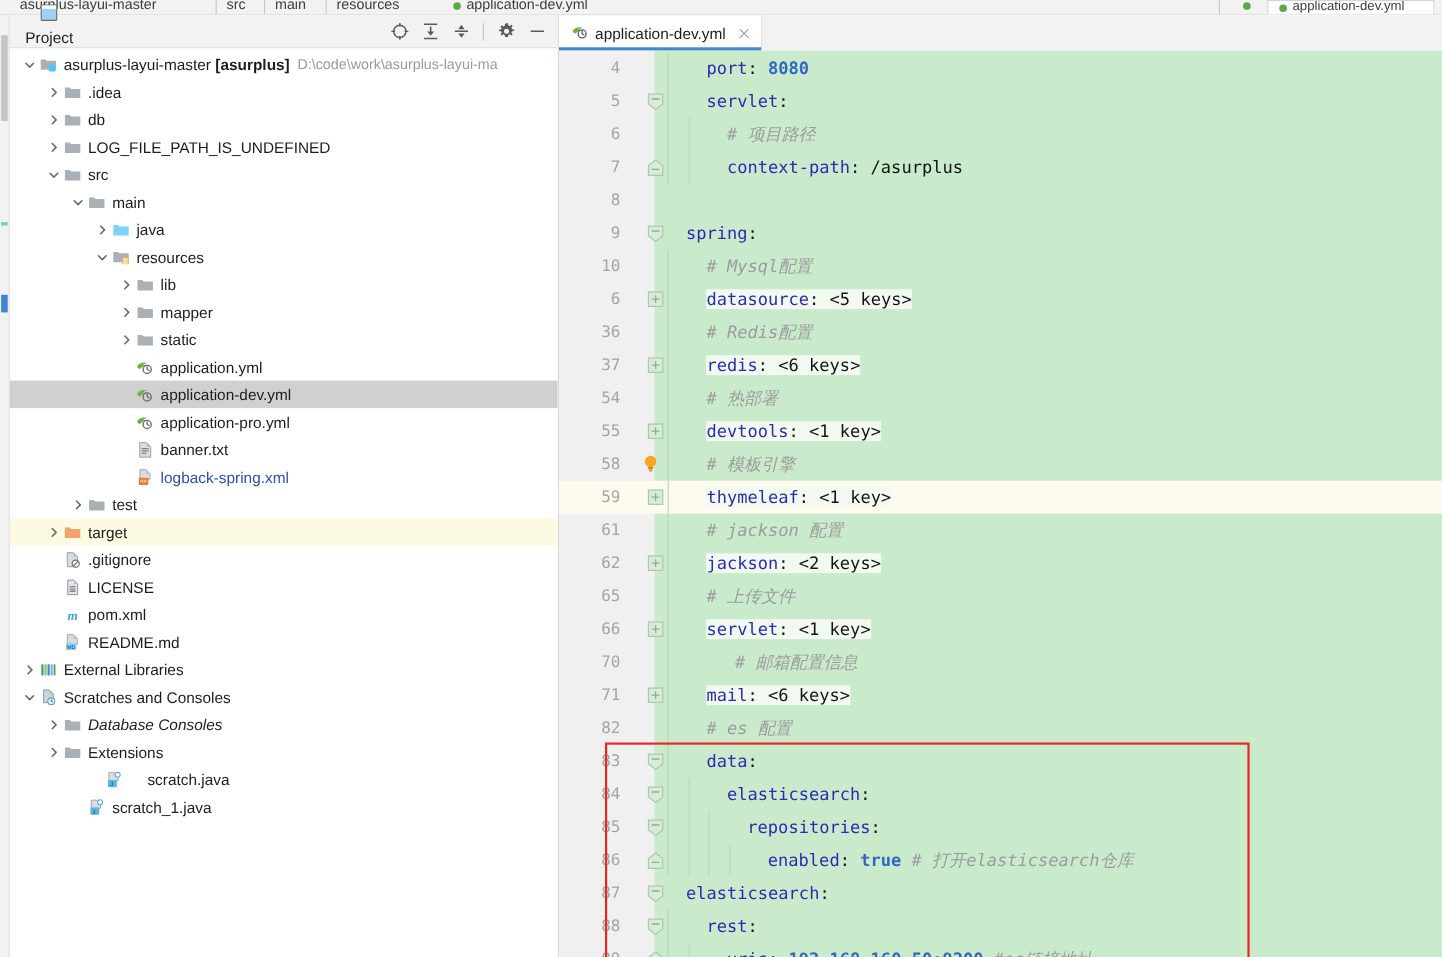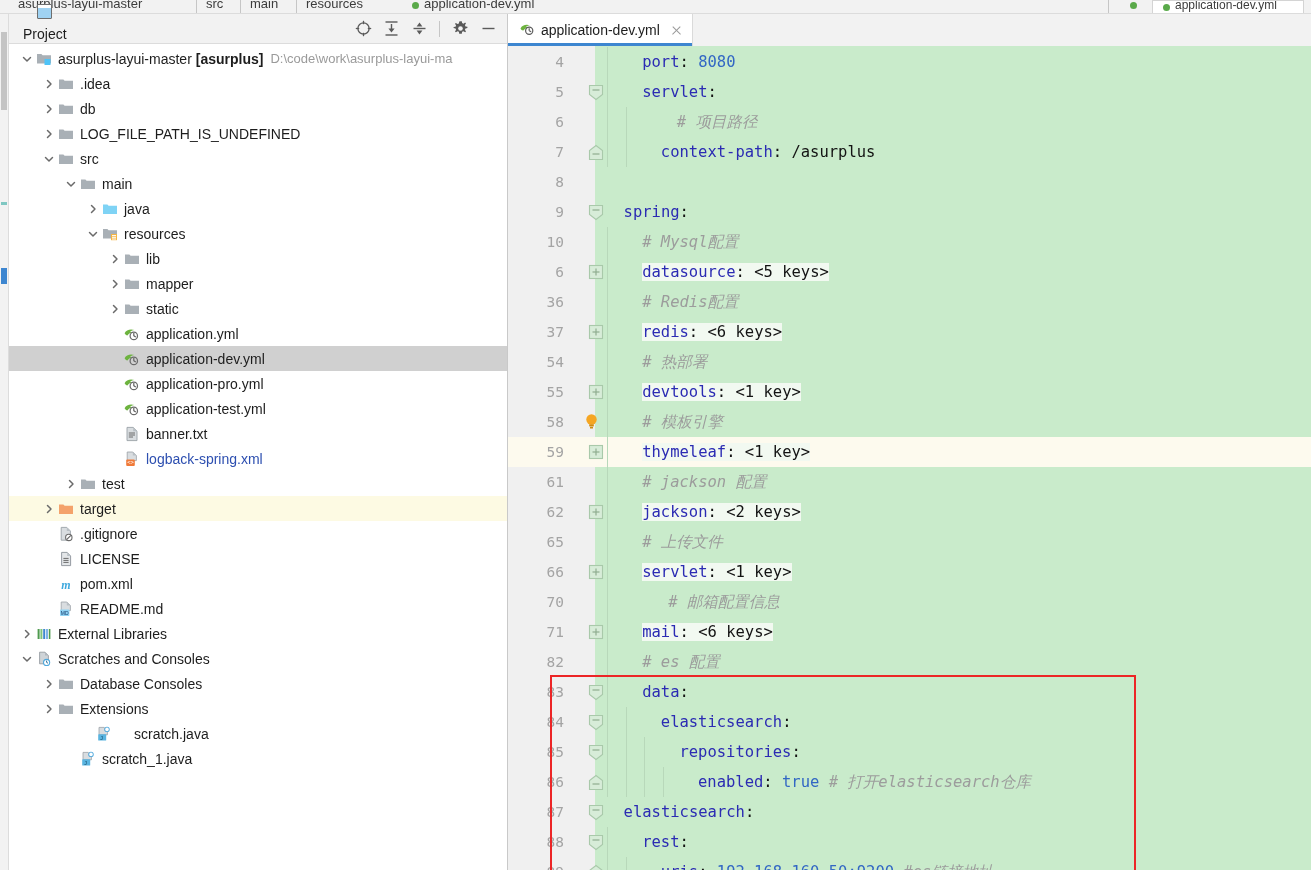--- a/index.html
+++ b/index.html
@@ -124,21 +124,21 @@
   .foldmark svg { display:block; }
   .bulb { position:absolute; left:76px; top:6px; width:15px; height:18px; }
   .indentline { position:absolute; width:1px; background:#b8d8ba; }
   .ctext {
     position:absolute; left:97px; line-height:30px;
     font-family:"DejaVu Sans Mono","Liberation Mono",monospace;
     font-size:15.5px; white-space:pre;
   }
   .tk-key   { color:#2b2bb3; }
   .tk-plain { color:#131313; }
-  .tk-num   { color:#3267c4; }
+  .tk-num   { color:#3267c4;font-weight:bold; }
   .tk-cmt   { color:#9c9c9c; font-style:italic; }
   .fold-chip { background:#f2f9f1; }
   .redbox {
     position:absolute; border:2.5px solid #ec2526; pointer-events:none;
   }
   .scroll-right {
     position:absolute; right:0; top:0; width:11px; height:100%; background:transparent;
   }
 </style>
 </head>
@@ -401,32 +401,20 @@
               <line x1="9.8" y1="9.9" x2="9.8" y2="7.1" stroke="#6a6a6a" stroke-width="1.25"></line>
               <line x1="9.8" y1="9.9" x2="11.9" y2="11" stroke="#6a6a6a" stroke-width="1.25"></line>
             </svg>
           </span>
           <span class="ntext">application-pro.yml</span>
         </div>
         <div class="row" style="padding-left: 98px;">
           <span class="arrow"></span>
           <span class="nicon">
             <svg width="16" height="16" viewBox="0 0 16 16">
-              <path d="M0.6 7.2C2.2 3.9 6.2 2.7 10.4 4c-2.1.2-3.6 1-4.7 2.2 1.3-.4 2.6-.4 3.7.1-2.7.3-4.8 1.5-6 3.2C2.2 9.3 1.2 8.4.6 7.2z" fill="#6db33f"></path>
-              <circle cx="9.8" cy="9.9" r="3.7" fill="none" stroke="#6a6a6a" stroke-width="1.25"></circle>
-              <line x1="9.8" y1="9.9" x2="9.8" y2="7.1" stroke="#6a6a6a" stroke-width="1.25"></line>
-              <line x1="9.8" y1="9.9" x2="11.9" y2="11" stroke="#6a6a6a" stroke-width="1.25"></line>
-            </svg>
-          </span>
-          <span class="ntext">application-test.yml</span>
-        </div>
-        <div class="row" style="padding-left: 98px;">
-          <span class="arrow"></span>
-          <span class="nicon">
-            <svg width="16" height="16" viewBox="0 0 16 16">
               <path d="M3 1.4h6.2L13 5.2v9.4H3z" fill="#d9dde0" stroke="#9aa1a7" stroke-width=".9"></path>
               <path d="M9.2 1.4V5.2H13" fill="#b9c0c5"></path>
               <g stroke="#6a6a6a" stroke-width="1">
                 <line x1="4.8" y1="7" x2="11" y2="7"></line>
                 <line x1="4.8" y1="9" x2="11" y2="9"></line>
                 <line x1="4.8" y1="11" x2="9" y2="11"></line>
               </g>
             </svg>
           </span>
           <span class="ntext">banner.txt</span>
@@ -545,21 +533,21 @@
               <path d="M3.6 1.2h5.4L12.4 4.6v8.2H3.6z" fill="#cfd4d8" stroke="#8b9298" stroke-width=".8"></path>
               <path d="M9 1.2v3.4h3.4" fill="#b0b7bd"></path>
               <circle cx="10.6" cy="11.4" r="3.6" fill="#4fa8dc"></circle>
               <circle cx="10.6" cy="11.4" r="2.5" fill="#fff"></circle>
               <line x1="10.6" y1="11.4" x2="10.6" y2="9.6" stroke="#2d6f9b" stroke-width="1"></line>
               <line x1="10.6" y1="11.4" x2="12" y2="12.2" stroke="#2d6f9b" stroke-width="1"></line>
             </svg>
           </span>
           <span class="ntext">Scratches and Consoles</span>
         </div>
-        <div class="row" style="padding-left: 32px;">
+        <div class="row" style="padding-left: 32px; font-style: italic;">
           <span class="arrow">
             <svg width="12" height="12" viewBox="0 0 12 12">
               <polyline points="4.5,2.5 8,6 4.5,9.5" fill="none" stroke="#6a6a6a" stroke-width="1.45" stroke-linecap="round" stroke-linejoin="round"></polyline>
             </svg>
           </span>
           <span class="nicon">
             <svg width="16" height="16" viewBox="0 0 16 16">
               <path d="M1 3.5h4.4l1.2 1.3H15v8.2H1z" fill="#a9b0b6"></path>
             </svg>
           </span>
@@ -635,21 +623,21 @@
         <div class="foldmark" style="top: 38px;">
           <svg width="16" height="17" viewBox="0 0 16 17">
             <path d="M1.5 1.5h13v9l-6.5 5-6.5-5z" fill="#d7ecd8" stroke="#a9c9aa" stroke-width="1.1"></path>
             <line x1="4.5" y1="6" x2="11.5" y2="6" stroke="#8fae90" stroke-width="1.2"></line>
           </svg>
         </div>
         <div class="ctext" style="top: 31px; left: 134.2px;"><span><span class="tk-key">servlet</span><span class="tk-plain">:</span></span></div>
         <div class="indentline" style="left: 99px; top: 31px; height: 30px;"></div>
         <div class="cline" style="top: 61px;"></div>
         <div class="lnum" style="top: 61px;">6</div>
-        <div class="ctext" style="top: 61px; left: 152.8px; margin-left: 16px;"><span><span class="tk-cmt"># 项目路径</span></span></div>
+        <div class="ctext" style="top: 61px; left: 152.8px;"><span><span class="tk-cmt"># 项目路径</span></span></div>
         <div class="indentline" style="left: 99px; top: 61px; height: 30px;"></div>
         <div class="indentline" style="left: 117.6px; top: 61px; height: 30px;"></div>
         <div class="cline" style="top: 91px;"></div>
         <div class="lnum" style="top: 91px;">7</div>
         <div class="foldmark" style="top: 98px;">
           <svg width="16" height="17" viewBox="0 0 16 17">
             <path d="M1.5 15.5v-9l6.5-5 6.5 5v9z" fill="#d7ecd8" stroke="#a9c9aa" stroke-width="1.1"></path>
             <line x1="4.5" y1="10" x2="11.5" y2="10" stroke="#8fae90" stroke-width="1.2"></line>
           </svg>
         </div>

